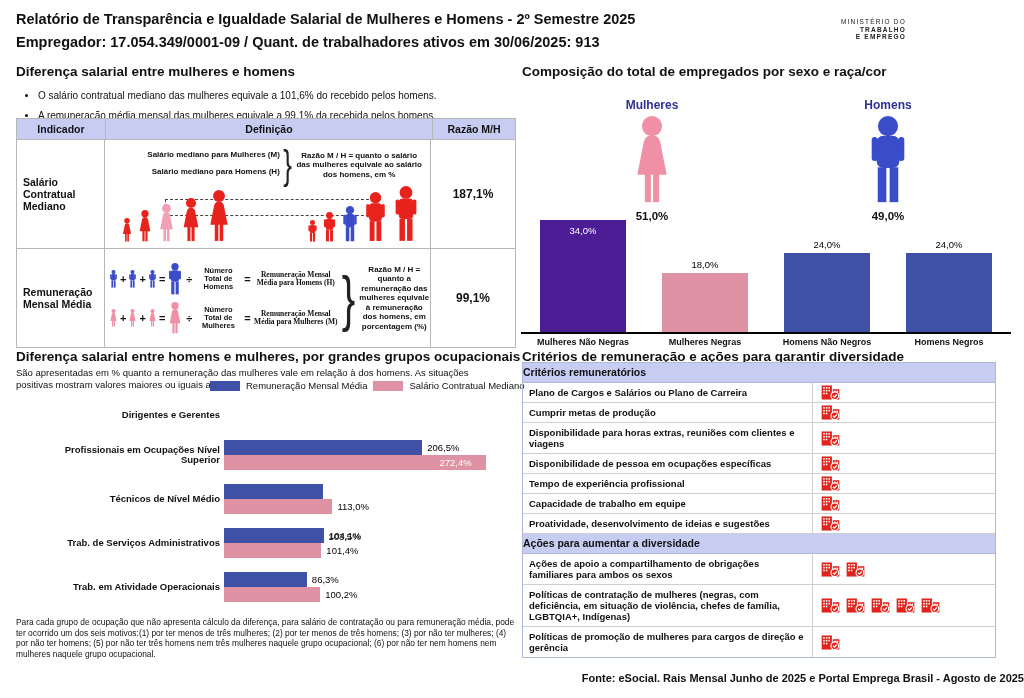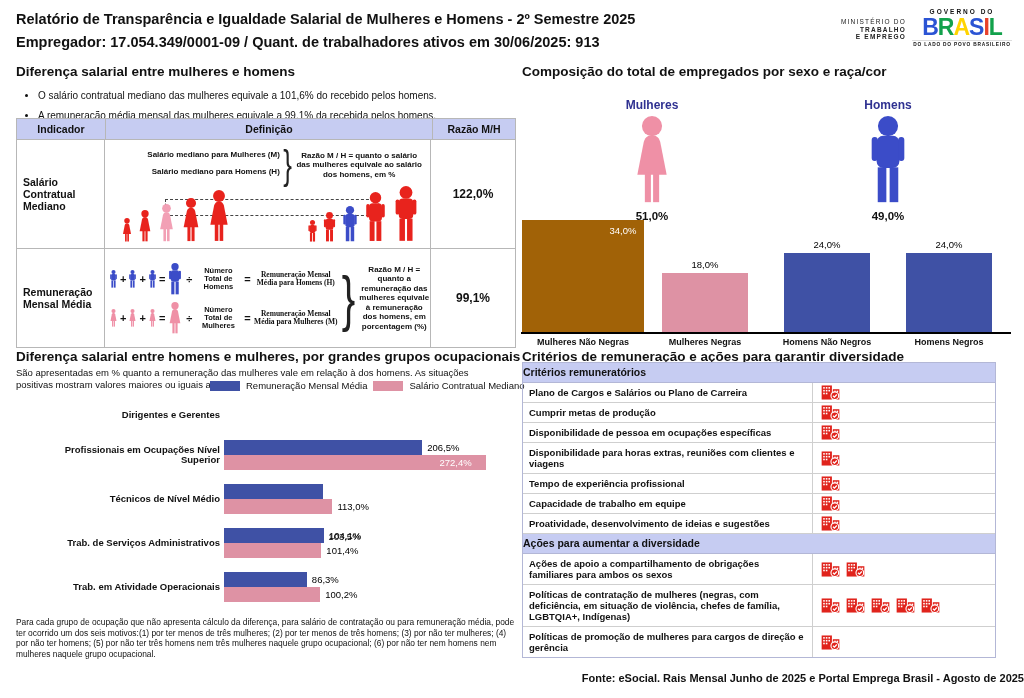--- a/index.html
+++ b/index.html
@@ -134,25 +134,20 @@
 
   <div class="abs hdr-title">
     <div>Relatório de Transparência e Igualdade Salarial de Mulheres e Homens - 2º Semestre 2025</div>
     <div>Empregador: 17.054.349/0001-09 / Quant. de trabalhadores ativos em 30/06/2025: 913</div>
   </div>
   <div class="abs ministry">
     <div>MINISTÉRIO DO</div>
     <div class="b">TRABALHO</div>
     <div class="b">E EMPREGO</div>
   </div>
-  <div class="abs gov-logo">
-    <div class="gov-top">GOVERNO DO</div>
-    <div class="gov-name"><span style="color: rgb(43, 84, 212);">B</span><span style="color: rgb(18, 161, 75);">R</span><span style="color: rgb(255, 212, 0);">A</span><span style="color: rgb(43, 84, 212);">S</span><span style="color: rgb(232, 65, 44);">I</span><span style="color: rgb(18, 161, 75);">L</span></div>
-    <div class="gov-tag">DO LADO DO POVO BRASILEIRO</div>
-  </div>
 
   <div class="abs sec-title" style="left:16px;top:64px;">Diferença salarial entre mulheres e homens</div>
   <ul class="abs bullets">
     <li>O salário contratual mediano das mulheres equivale a 101,6% do recebido pelos homens.</li>
     <li>A remuneração média mensal das mulheres equivale a 99,1% da recebida pelos homens.</li>
   </ul>
 
   <div class="abs t1">
     <div class="t1-head">
       <div class="c1">Indicador</div>
@@ -198,21 +193,21 @@
               <use href="#pm"></use>
             </svg>
             <svg viewBox="0 0 24 48" width="25" height="50" style="color: rgb(232, 35, 29);">
               <use href="#pm"></use>
             </svg>
             <svg viewBox="0 0 24 48" width="28" height="56" style="color: rgb(232, 35, 29);">
               <use href="#pm"></use>
             </svg>
           </div>
       </div>
-      <div class="c3">122,0%</div>
+      <div class="c3">187,1%</div>
     </div>
     <div class="t1-row r2">
       <div class="c1">Remuneração Mensal Média</div>
       <div class="c2 defcell">
         <div class="r2-wrap">
           <div class="eq-col">
             <div class="eq-line">
               <span class="eq-icons" style="display: inline-flex; align-items: center; gap: 2px;">
                   <svg viewBox="0 0 24 48" width="9" height="18" style="color: rgb(59, 76, 200);">
                     <use href="#pm"></use>
@@ -344,21 +339,21 @@
   </div>
   <div class="abs sex-block" style="left:828px;top:98px;">
     <div class="sex-label">Homens</div>
     <svg viewBox="0 0 24 48" width="44" height="88" style="color:#3b4cc8;">
         <use href="#pm"></use>
       </svg>
     <div class="sex-val">49,0%</div>
   </div>
   <div class="abs vchart">
       <div class="vslot">
-        <div class="vbar" style="height: 112.2px; background: #a16207; padding-left: 40px;">
+        <div class="vbar" style="height: 112.2px; background: #4c1d95;">
           <div class="vlab inside">34,0%</div>
         </div>
       </div>
       <div class="vslot">
         <div class="vbar" style="height: 59.4px; background: rgb(222, 146, 164);">
           <div class="vlab above">18,0%</div>
         </div>
       </div>
       <div class="vslot">
         <div class="vbar" style="height: 79.2px; background: rgb(63, 81, 165);">
@@ -392,29 +387,29 @@
       </div>
       <div class="crit-row">
         <div class="crit-lab">Cumprir metas de produção</div>
         <div class="crit-ico">
           <svg viewBox="0 0 20 16" width="19" height="15" style="color: rgb(224, 35, 28);">
             <use href="#bld"></use>
           </svg>
         </div>
       </div>
       <div class="crit-row">
+        <div class="crit-lab">Disponibilidade para horas extras, reuniões com clientes e viagens</div>
+        <div class="crit-ico">
+          <svg viewBox="0 0 20 16" width="19" height="15" style="color: rgb(224, 35, 28);">
+            <use href="#bld"></use>
+          </svg>
+        </div>
+      </div>
+      <div class="crit-row">
         <div class="crit-lab">Disponibilidade de pessoa em ocupações específicas</div>
-        <div class="crit-ico">
-          <svg viewBox="0 0 20 16" width="19" height="15" style="color: rgb(224, 35, 28);">
-            <use href="#bld"></use>
-          </svg>
-        </div>
-      </div>
-      <div class="crit-row">
-        <div class="crit-lab">Disponibilidade para horas extras, reuniões com clientes e viagens</div>
         <div class="crit-ico">
           <svg viewBox="0 0 20 16" width="19" height="15" style="color: rgb(224, 35, 28);">
             <use href="#bld"></use>
           </svg>
         </div>
       </div>
       <div class="crit-row">
         <div class="crit-lab">Tempo de experiência profissional</div>
         <div class="crit-ico">
           <svg viewBox="0 0 20 16" width="19" height="15" style="color: rgb(224, 35, 28);">

